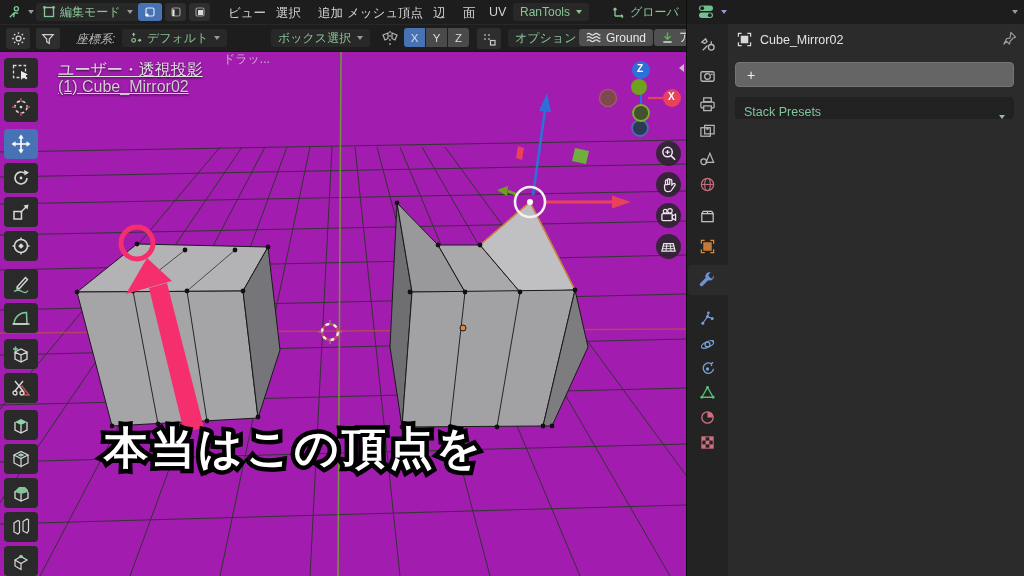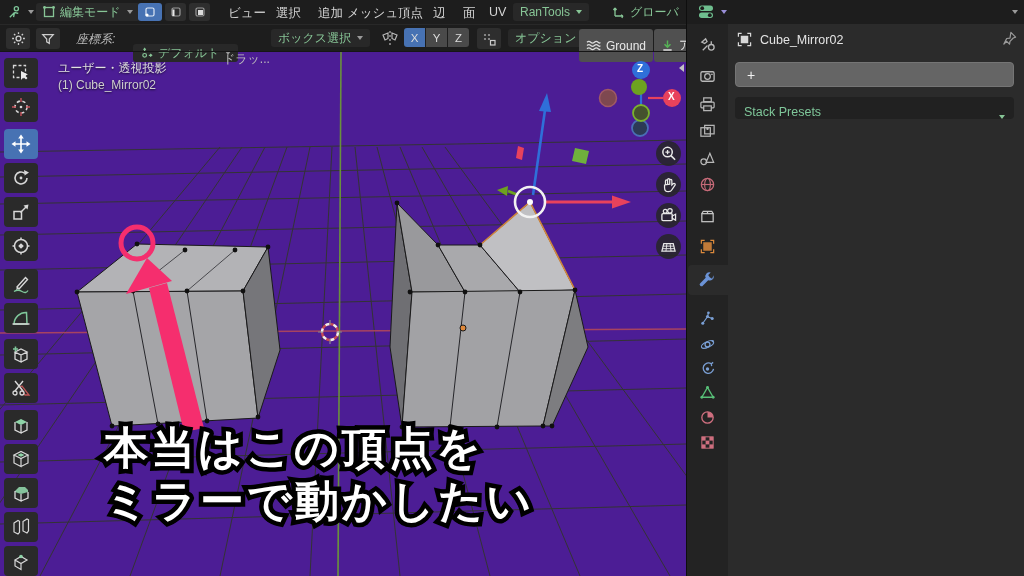--- a/index.html
+++ b/index.html
@@ -1,38 +1,38 @@
 <!DOCTYPE html>
 <html><head>
 <meta charset="utf-8">
 <style>
   html,body{margin:0;padding:0;background:#222;}
   #app{position:relative;width:1024px;height:576px;overflow:hidden;
        font-family:"Liberation Sans","DejaVu Sans",sans-serif;
-       background:#4c1d95;-webkit-font-smoothing:antialiased;}
+       background:#a21caf;-webkit-font-smoothing:antialiased;}
   .abs{position:absolute;}
   
   .topbar{left:0;top:0;width:1024px;height:24px;background:#1d1d1d;}
   .toolrow{left:0;top:24px;width:686px;height:28px;background:#1d1d1d;border-top:1px solid #282828;box-sizing:border-box;}
   .vdivider{left:686px;top:0;width:1px;height:576px;background:#0e0e0e;}
   .viewport-seam{left:0;top:51px;width:686px;height:1px;background:#161616;}
   
   .pill{display:flex;align-items:center;background:#282828;border-radius:3px;height:18px;padding:0 7px;font-size:12px;color:#87c596;white-space:nowrap;}
   .chev{display:inline-block;width:0;height:0;border-left:3.5px solid transparent;border-right:3.5px solid transparent;border-top:4px solid #9a9a9a;margin-left:6px;}
   .chev.green{border-top-color:#87c596;}
   .menu-item{top:5px;font-size:12.5px;color:#d5d5d5;cursor:default;}
   .lbl{font-size:12px;color:#bdbdbd;white-space:nowrap;}
   .tilebtn{display:flex;align-items:center;justify-content:center;background:#2e2e2e;border-radius:3px;}
   .seg{display:flex;align-items:center;justify-content:center;width:21px;height:19px;font-size:11.5px;color:#dcdcdc;background:#4a4a4a;}
-  .graybtn{display:flex;align-items:center;background:#505050;border-radius:3px;height:33px;padding:0 7px;font-size:12px;color:#e8e8e8;white-space:nowrap;}
+  .graybtn{display:flex;align-items:center;background:#505050;border-radius:3px;height:17px;padding:0 7px;font-size:12px;color:#e8e8e8;white-space:nowrap;}
   
   .tool{position:absolute;left:4px;width:34px;height:30px;background:#2a2a2a;border-radius:4px;display:flex;align-items:center;justify-content:center;}
   .tool.active{background:#4772b3;}
   
-  .vp-info{color:#e2e2e2;font-size:12px;text-shadow:0 1px 2px rgba(0,0,0,.7);white-space:nowrap;}
+  .vp-info{color:#e2e2e2;font-size:16px;text-shadow:0 1px 2px rgba(0,0,0,.7);white-space:nowrap;text-decoration:underline;}
   .navbtn{position:absolute;width:25px;height:25px;border-radius:50%;background:rgba(38,38,38,.85);display:flex;align-items:center;justify-content:center;}
   .caption{position:absolute;left:104px;top:421px;width:560px;color:#fff;
            font-size:44px;line-height:53px;font-weight:800;letter-spacing:3px;white-space:nowrap;
            -webkit-text-stroke:9px #000;paint-order:stroke fill;
            text-shadow:3px 3px 0 #000,-3px 3px 0 #000,3px -3px 0 #000,-3px -3px 0 #000,0 4px 0 #000,0 -4px 0 #000,4px 0 0 #000,-4px 0 0 #000;}
   
   .props-header{left:686px;top:0;width:338px;height:24px;background:#1d1d1d;}
   .tabstrip{left:686px;top:24px;width:42px;height:552px;background:#232323;}
   .props-content{left:728px;top:24px;width:296px;height:552px;background:#2b2b2b;}
   .tab{position:absolute;left:690px;width:34px;height:26px;display:flex;align-items:center;justify-content:center;}
@@ -144,21 +144,21 @@
   <div class="abs tilebtn" style="left:36px;top:28px;width:24px;height:21px;">
     <span>
         <svg width="14" height="14" viewBox="0 0 16 16">
           <path d="M2 3h12L9.5 8v5l-3-1.8V8z" fill="none" stroke="#cdcdcd" stroke-width="1.4"></path>
         </svg>
       </span>
   </div>
 
   <span class="abs lbl" style="left:76px;top:31px;font-style:italic;">座標系:</span>
 
-  <div class="pill abs" style="left:133px;top:29px;margin-top:15px;">
+  <div class="pill abs" style="left:122px;top:29px;">
     <span style="margin-right:5px;">
       <svg width="13" height="13" viewBox="0 0 14 14">
           <g stroke="#87c596" stroke-width="1.3" fill="none">
             <circle cx="5" cy="9" r="2"></circle>
             <path d="M5 4.5V1.8M3.8 3l1.2-1.4L6.2 3M9.5 9h3M11 7.6L12.6 9 11 10.4"></path>
           </g>
         </svg>
     </span>
     <span>デフォルト</span>
     <span class="chev"></span>
@@ -334,21 +334,20 @@
       <polygon points="147,206 126,242 172,229" fill="#f52e6e"></polygon>
       <polygon points="149,236 167,231 204,376 184,380" fill="#f52e6e"></polygon>
     </g>
   </svg>
 
   <div class="abs vp-info" style="left:58px;top:60px;">ユーザー・透視投影</div>
   <div class="abs vp-info" style="left:58px;top:78px;color:#cfcfcf;">(1) Cube_Mirror02</div>
 
   <div class="caption">
     <div>本当はこの頂点を</div>
-    <div>ミラーで動かしたい</div>
   </div>
 
   <div>
     <div class="tool" style="top:58px;">
       <span>
           <svg width="20" height="20" viewBox="0 0 20 20">
             <rect x="2.5" y="2.5" width="12" height="12" fill="none" stroke="#d8d8d8" stroke-width="1.3" stroke-dasharray="3 2"></rect>
             <polygon points="10,8 10,17 12.5,14 15,16.5 16.5,15 13.8,12.6 17,11.5" fill="#ececec"></polygon>
           </svg>
         </span>

